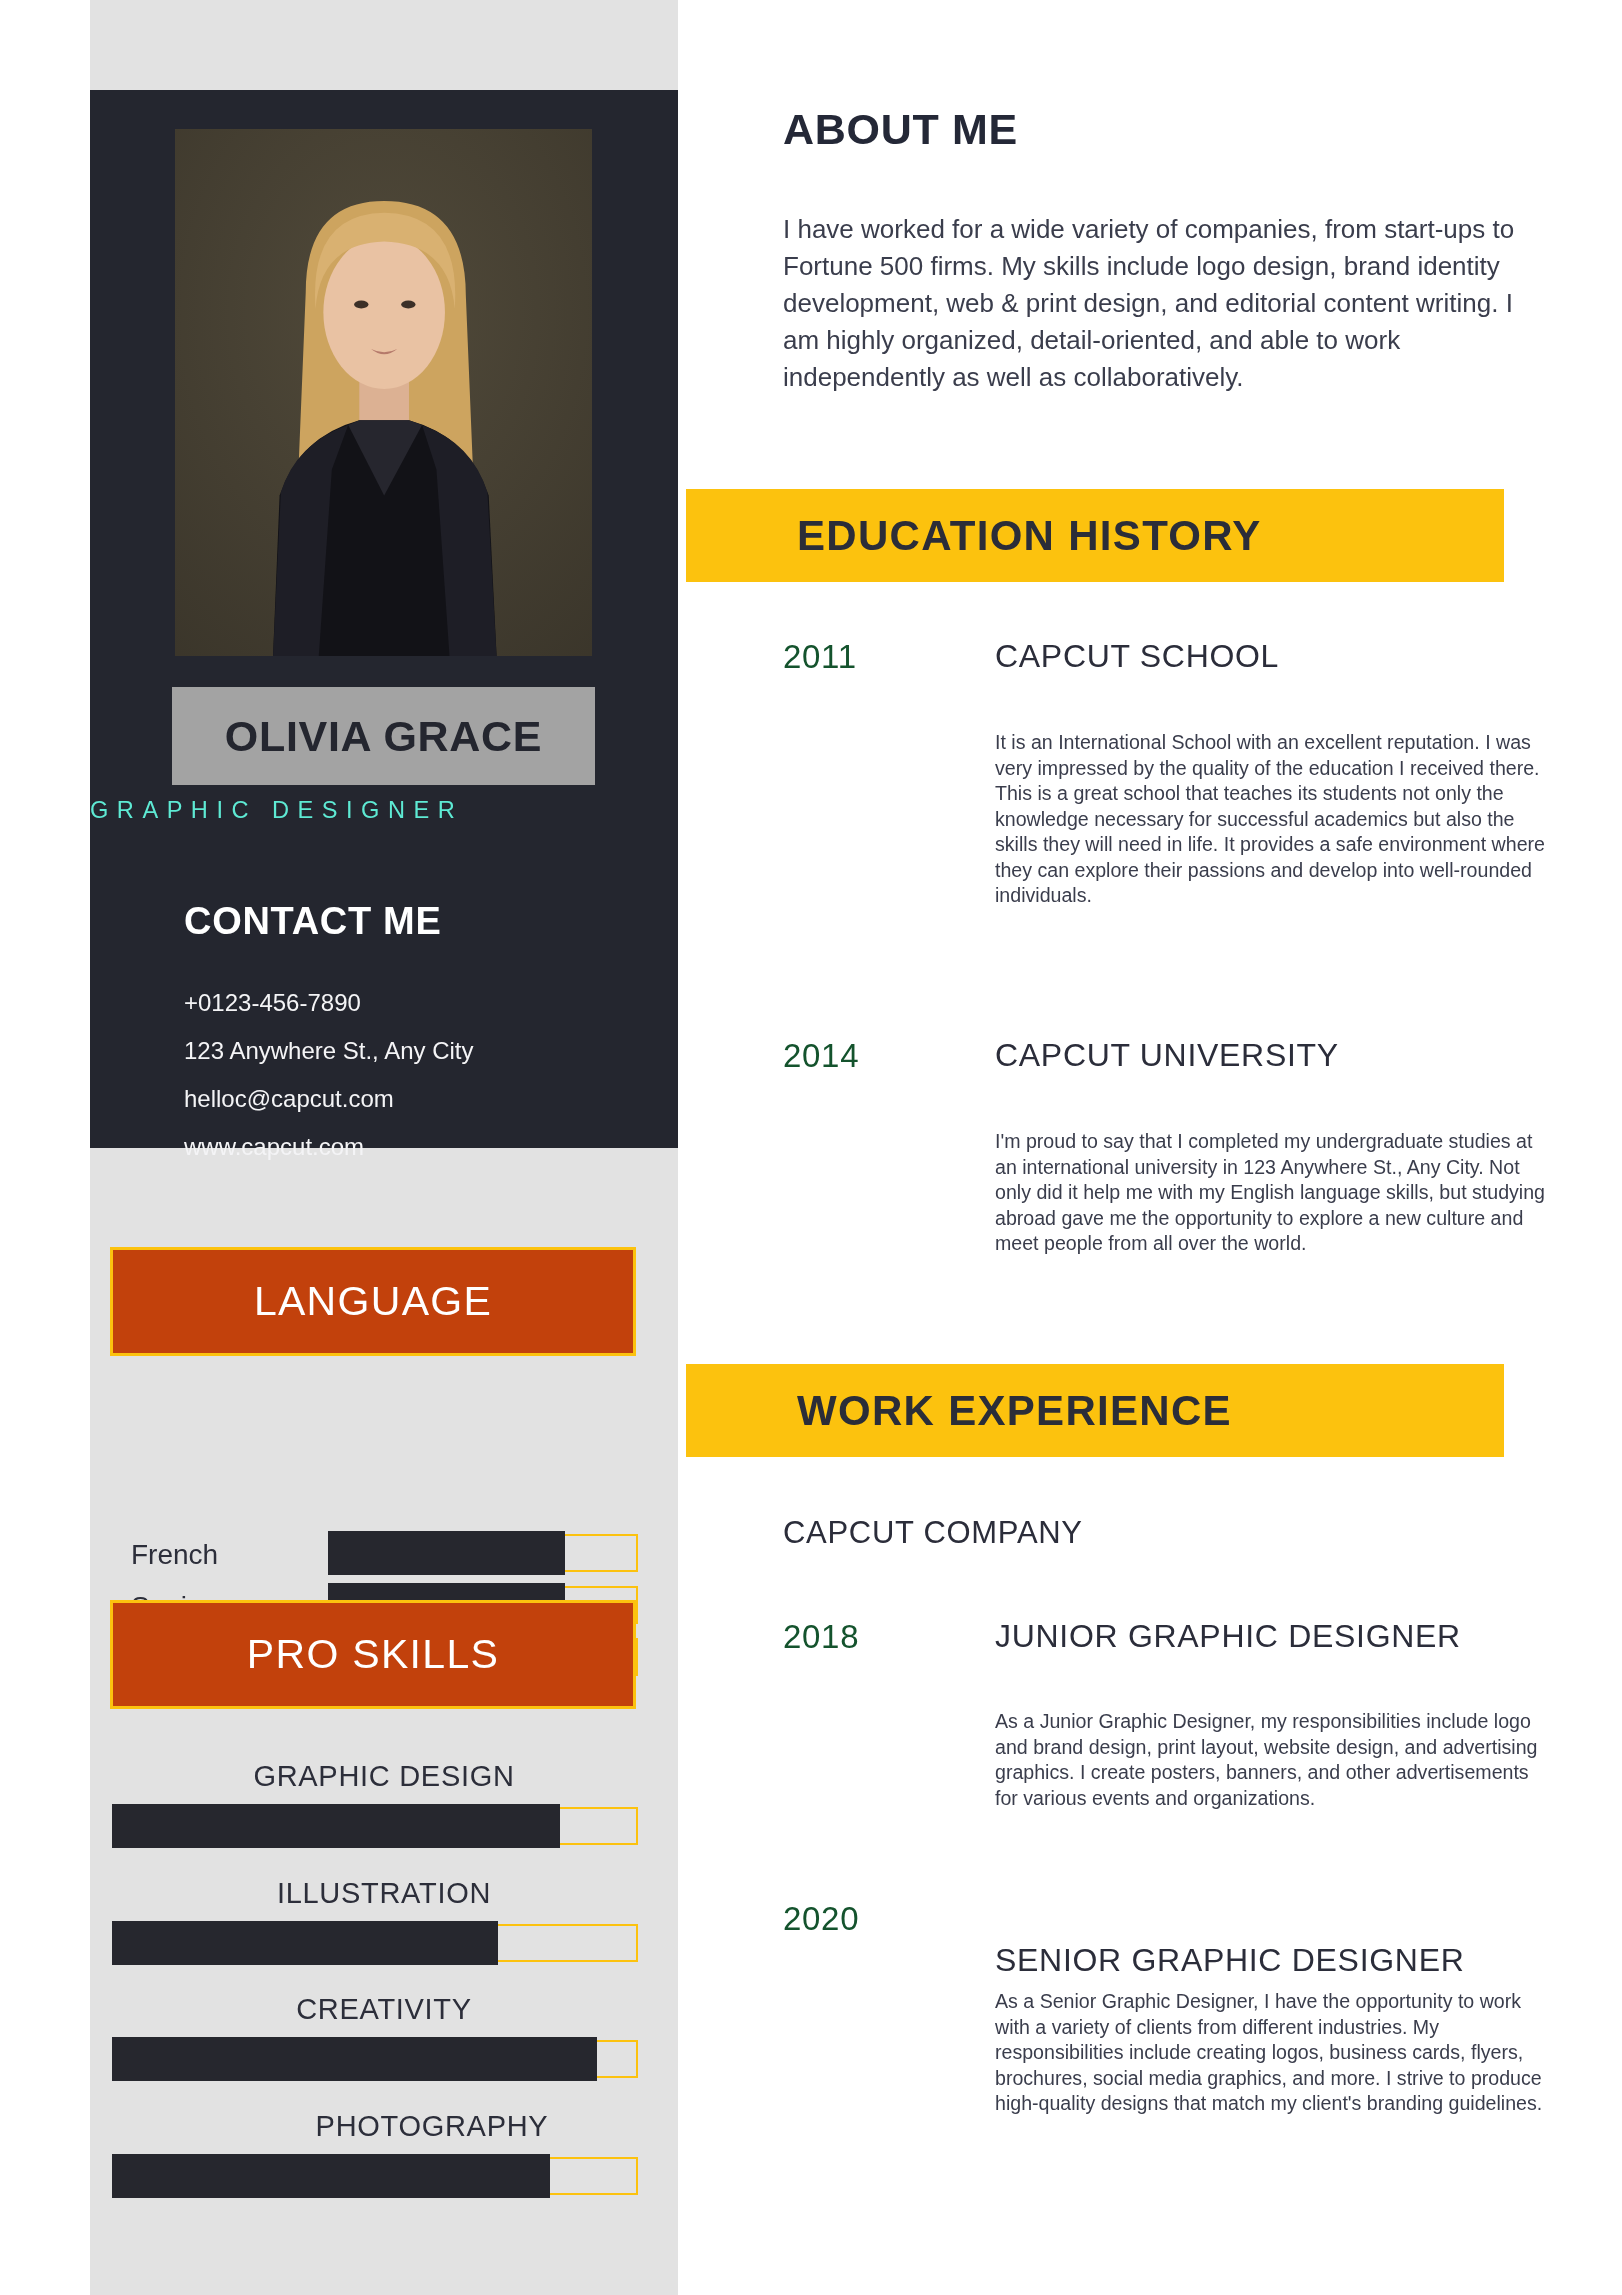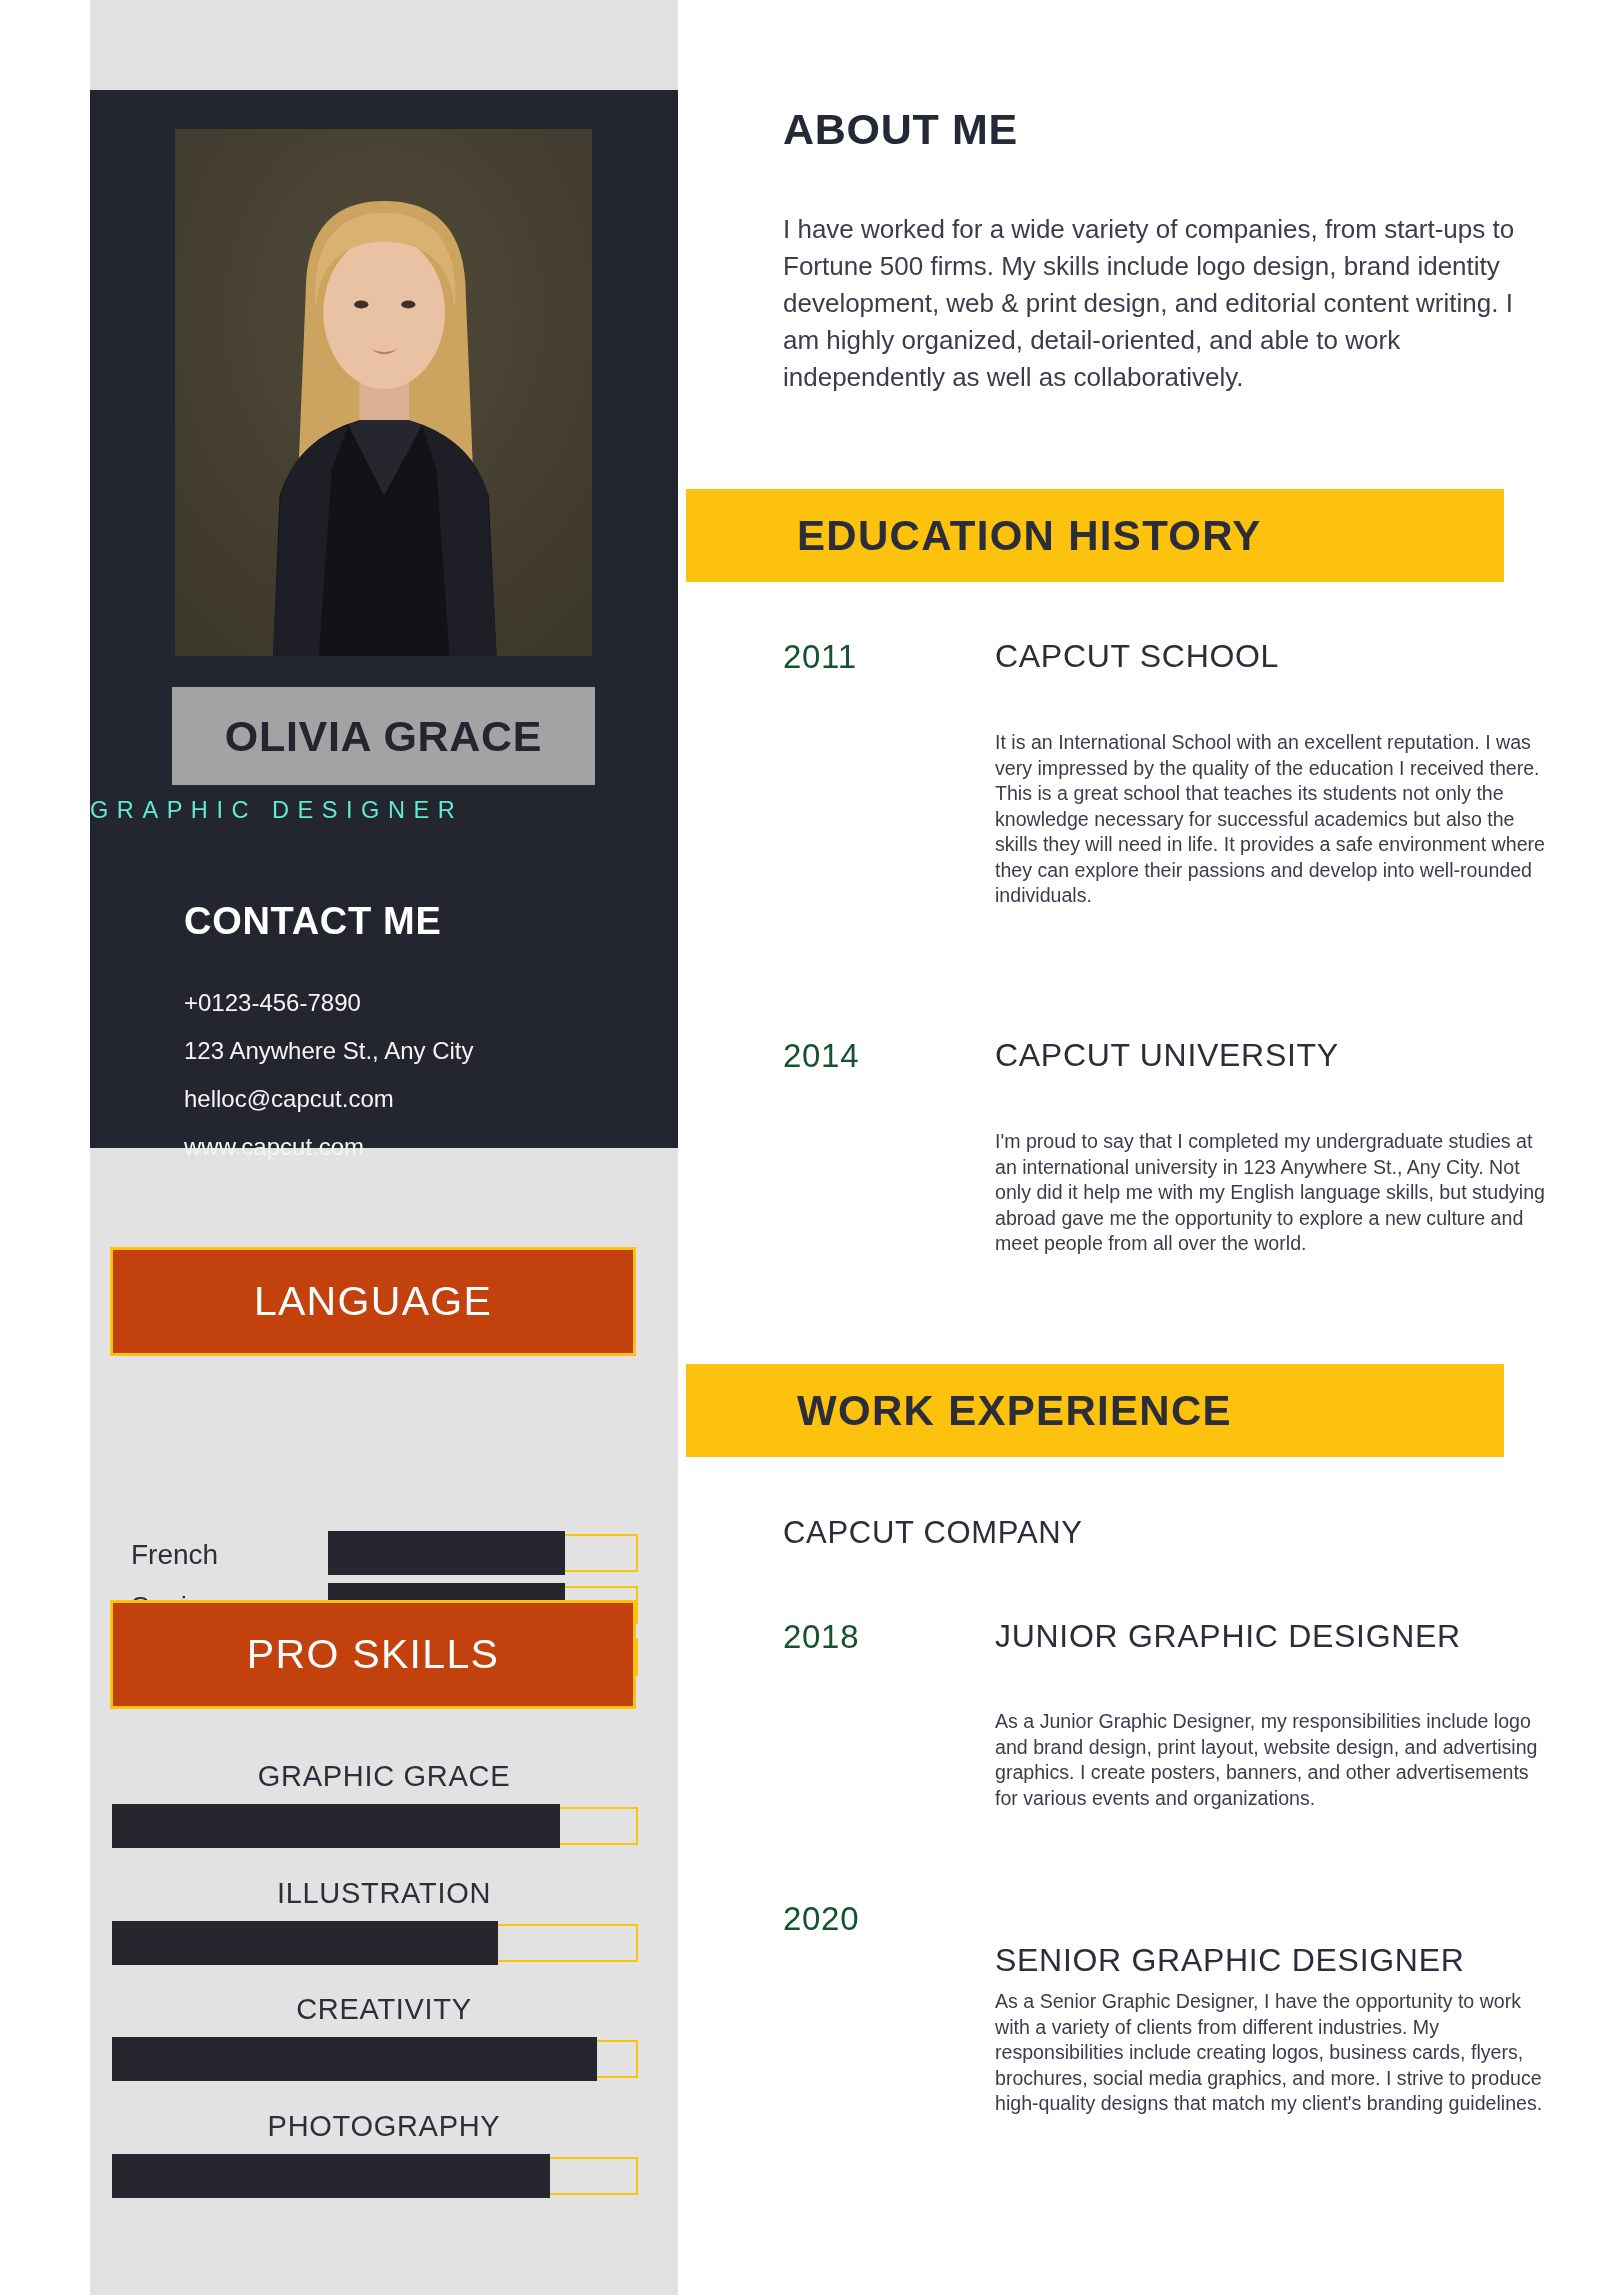--- a/index.html
+++ b/index.html
@@ -122,33 +122,33 @@
 </div>
 <div class="abs lang-row-label" style="top:1642px;">English</div>
 <div class="abs bar-track lang-track" style="top:1638px;">
   <div class="bar-fill" style="width: calc(77% + 5.2px);"></div>
 </div>
 
 <div class="abs side-header skills-header">
   <span>PRO SKILLS</span>
 </div>
 
-<div class="abs skill-label" style="top:1760px;">GRAPHIC GRACE</div>
+<div class="abs skill-label" style="top:1760px;">GRAPHIC DESIGN</div>
 <div class="abs bar-track skill-track" style="top:1807px;">
   <div class="bar-fill" style="width: calc(85% + 5.2px);"></div>
 </div>
 <div class="abs skill-label" style="top:1877px;">ILLUSTRATION</div>
 <div class="abs bar-track skill-track" style="top:1924px;">
   <div class="bar-fill" style="width: calc(73% + 5.2px);"></div>
 </div>
 <div class="abs skill-label" style="top:1993px;">CREATIVITY</div>
 <div class="abs bar-track skill-track" style="top:2040px;">
   <div class="bar-fill" style="width: calc(92% + 5.2px);"></div>
 </div>
-<div class="abs skill-label" style="top:2110px;">PHOTOGRAPHY</div>
+<div class="abs skill-label" style="top:2110px;padding-left:48px;">PHOTOGRAPHY</div>
 <div class="abs bar-track skill-track" style="top:2157px;">
   <div class="bar-fill" style="width: calc(83% + 5.2px);"></div>
 </div>
 
 <div class="abs about-title">ABOUT ME</div>
 <div class="abs about-body">I have worked for a wide variety of companies, from start-ups to Fortune 500 firms. My skills include logo design, brand identity development, web &amp; print design, and editorial content writing. I am highly organized, detail-oriented, and able to work independently as well as collaboratively.</div>
 
 <div class="abs section-banner edu-banner">
   <span>EDUCATION HISTORY</span>
 </div>

